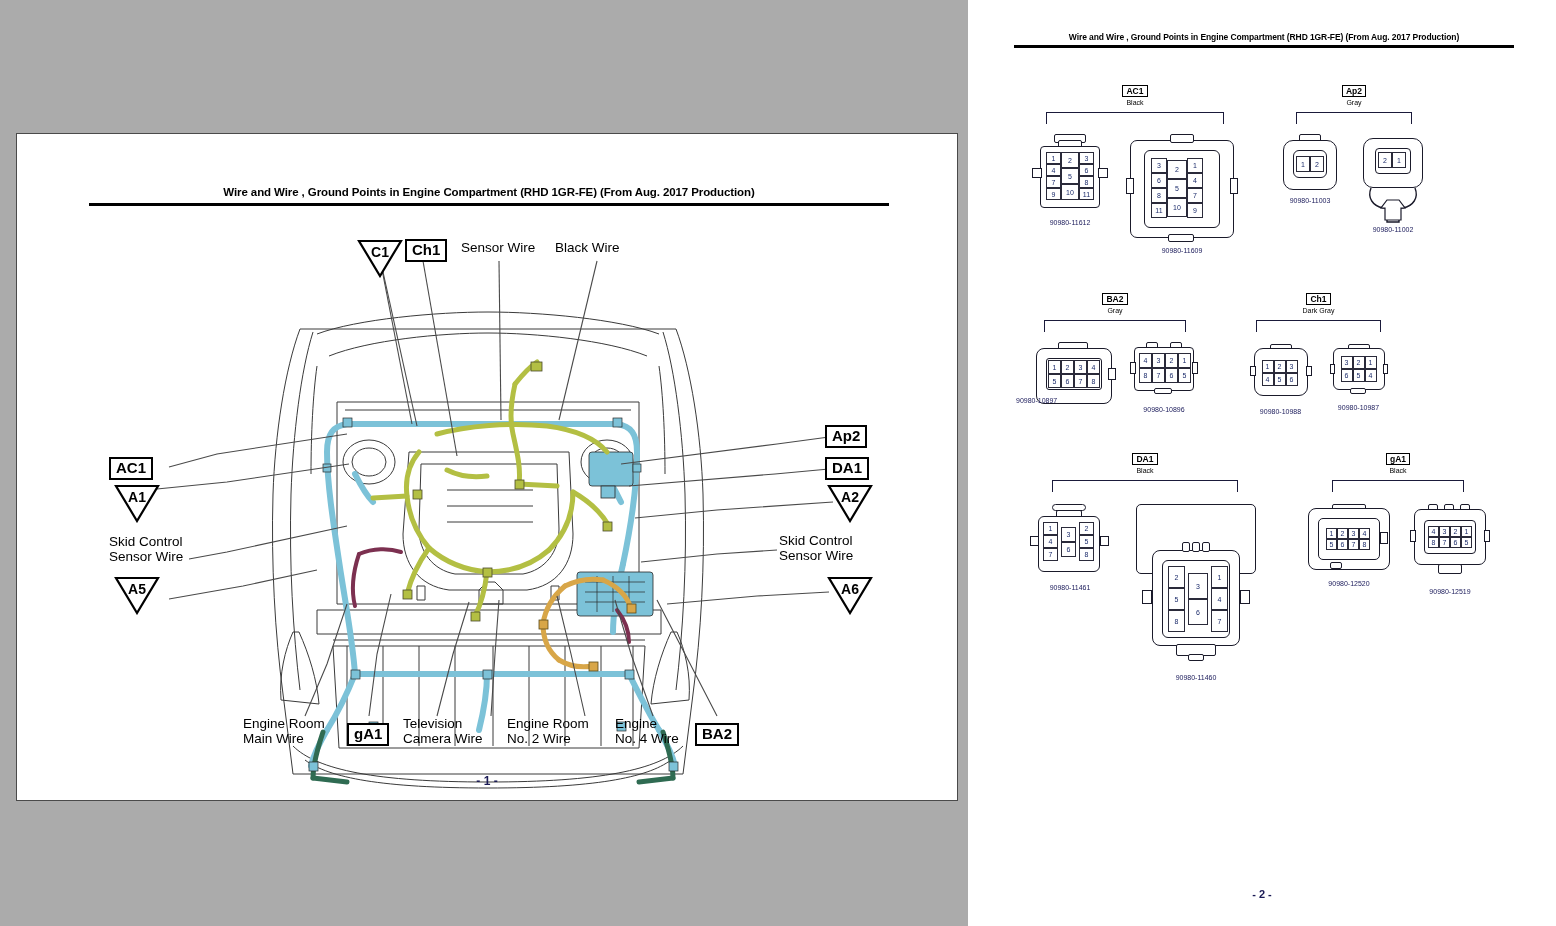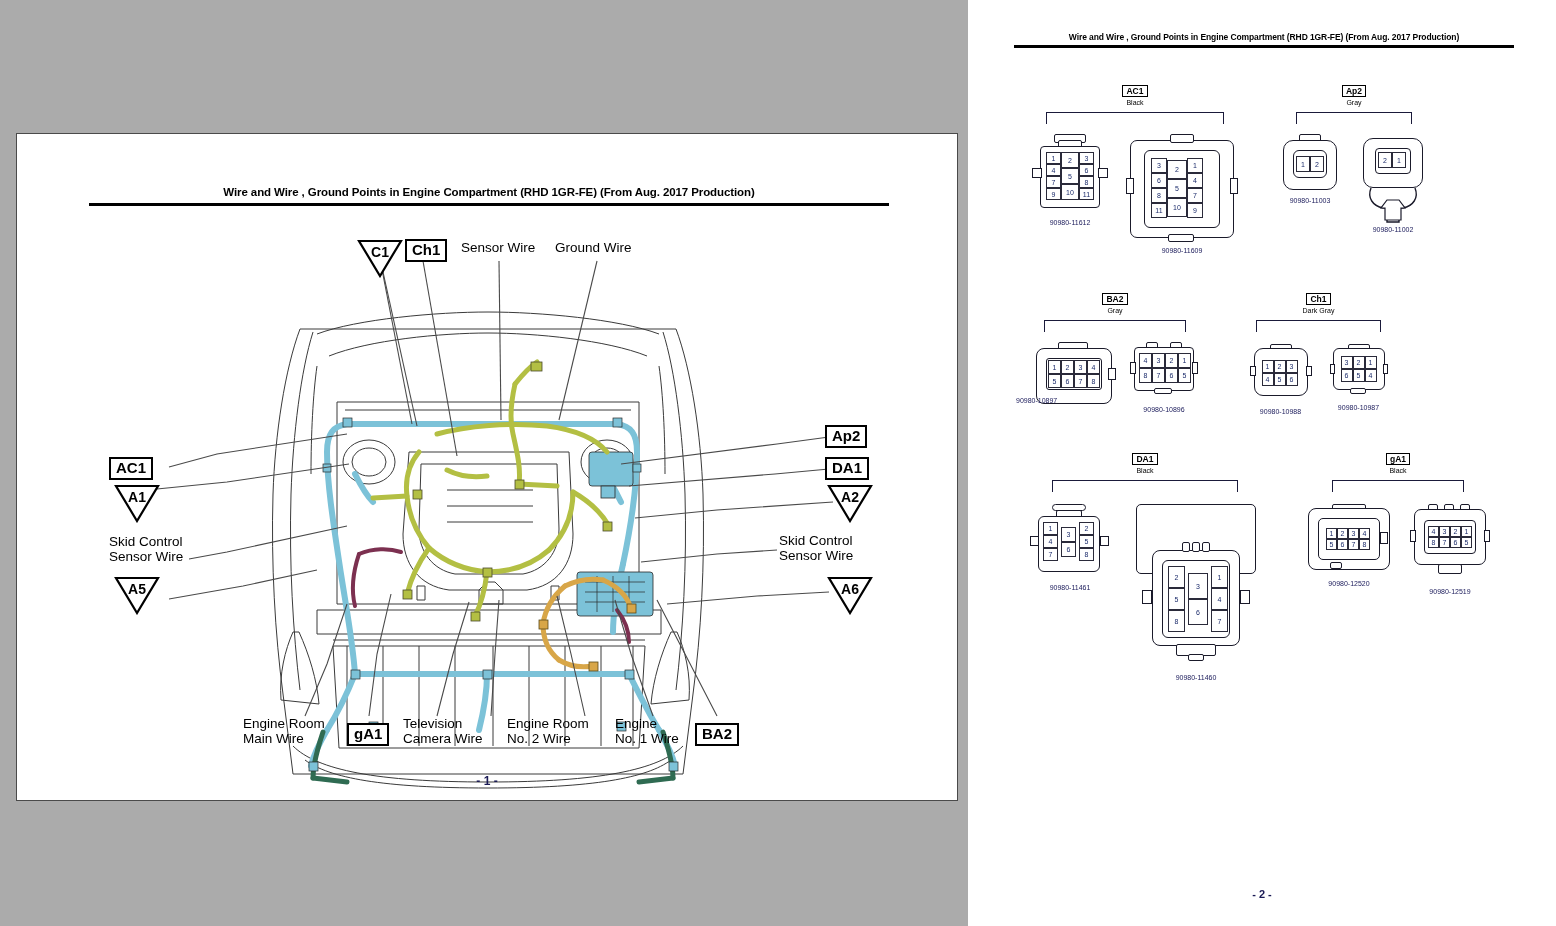--- a/index.html
+++ b/index.html
@@ -304,21 +304,21 @@
         </svg>
 
         <div class="tri" style="left:340px; top:104px;">
           <svg viewBox="0 0 46 40" width="46" height="40">
             <polygon points="2,3 44,3 23,38" fill="#fff" stroke="#000" stroke-width="2.2"></polygon>
             <text x="23" y="19" text-anchor="middle" font-family="Liberation Sans, sans-serif" font-size="14" font-weight="bold" fill="#000">C1</text>
           </svg>
         </div>
         <div class="boxlbl" style="left:388px; top:105px;">Ch1</div>
         <div class="lbl" style="left:444px; top:106px;">Sensor Wire</div>
-        <div class="lbl" style="left:538px; top:106px;">Ground Wire</div>
+        <div class="lbl" style="left:538px; top:106px;">Black Wire</div>
 
         <div class="boxlbl" style="left:92px; top:323px;">AC1</div>
         <div class="tri" style="left:97px; top:349px;">
           <svg viewBox="0 0 46 40" width="46" height="40">
             <polygon points="2,3 44,3 23,38" fill="#fff" stroke="#000" stroke-width="2.2"></polygon>
             <text x="23" y="19" text-anchor="middle" font-family="Liberation Sans, sans-serif" font-size="14" font-weight="bold" fill="#000">A1</text>
           </svg>
         </div>
         <div class="lbl" style="left:92px; top:400px;">Skid Control
 Sensor Wire</div>
@@ -347,21 +347,21 @@
         </div>
 
         <div class="lbl" style="left:226px; top:582px;">Engine Room
 Main Wire</div>
         <div class="boxlbl" style="left:330px; top:589px;">gA1</div>
         <div class="lbl" style="left:386px; top:582px;">Television
 Camera Wire</div>
         <div class="lbl" style="left:490px; top:582px;">Engine Room
 No. 2 Wire</div>
         <div class="lbl" style="left:598px; top:582px;">Engine
-No. 1 Wire</div>
+No. 4 Wire</div>
         <div class="boxlbl" style="left:678px; top:589px;">BA2</div>
 
         <div class="page-num">- 1 -</div>
       </div>
     </div>
   </div>
 
   <div id="right-pane">
 
     <div class="rp-header">

